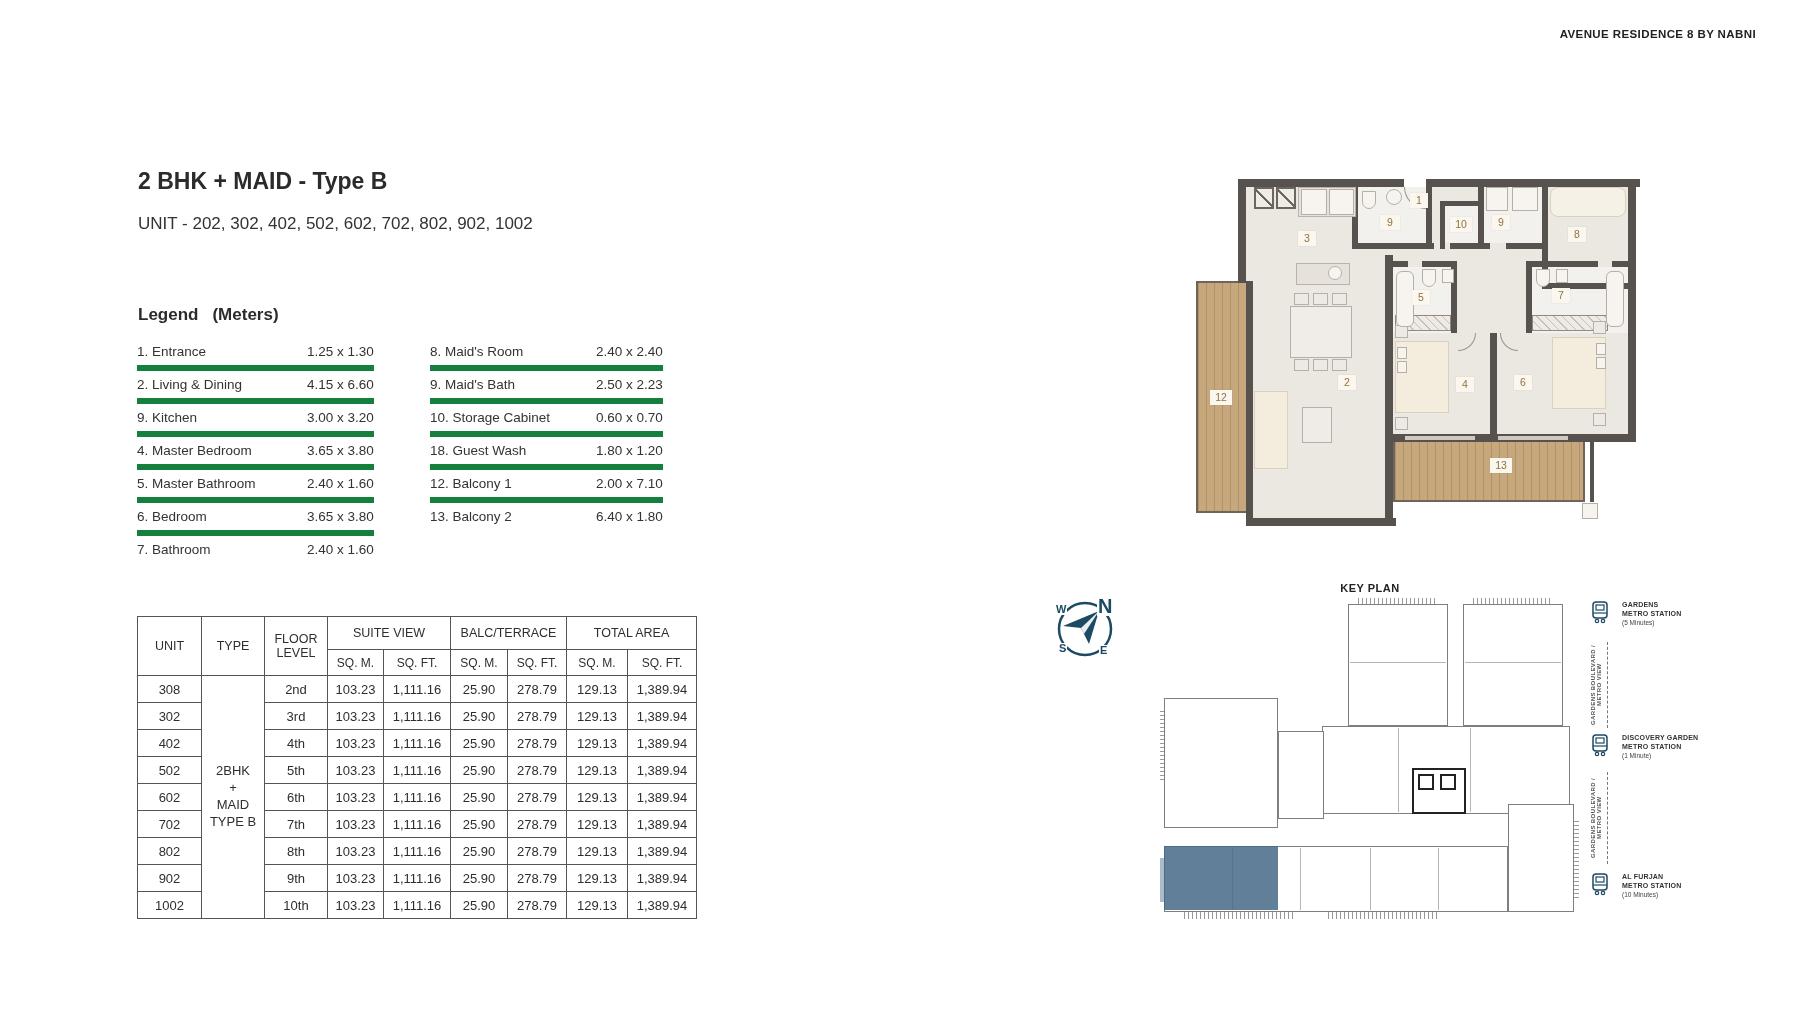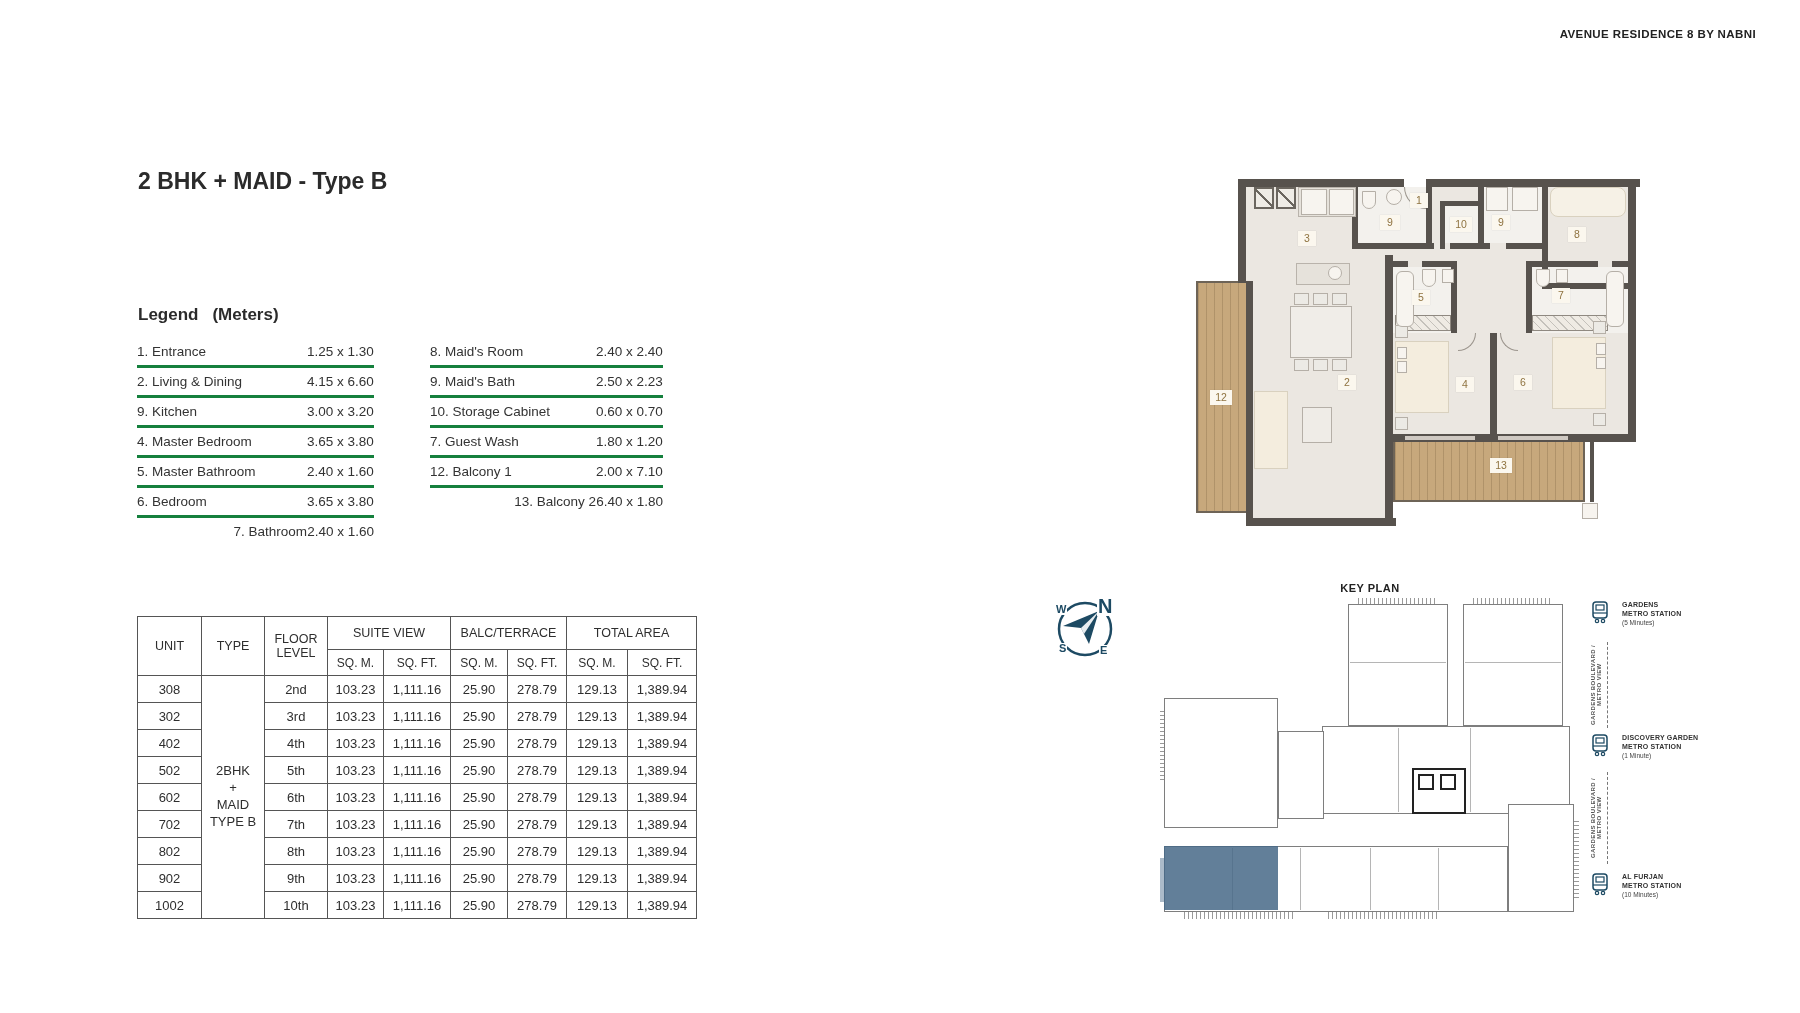--- a/index.html
+++ b/index.html
@@ -10,23 +10,23 @@
   .brand{position:absolute;left:1456px;top:28px;width:300px;text-align:right;
          font-size:11.5px;font-weight:bold;letter-spacing:.4px;color:#222;}
   .title{position:absolute;left:138px;top:168px;font-size:23px;font-weight:bold;color:#2b2b2b;}
   .subtitle{position:absolute;left:138px;top:214px;font-size:17px;color:#333;}
   .legend-head{position:absolute;left:138px;top:305px;font-size:17px;font-weight:bold;color:#2b2b2b;}
   .legend-head .unitlbl{margin-left:14px;}
 
   .legtable{position:absolute;top:338px;}
   .legtable.lt-left{left:137px;width:237px;}
   .legtable.lt-right{left:430px;width:233px;}
-  .legrow{display:flex;align-items:center;height:27px;border-bottom:3px solid #15803d;
+  .legrow{display:flex;align-items:center;height:27px;border-bottom:6px solid #15803d;
           font-size:13.5px;color:#333;}
-  .legrow:last-child{border-bottom:none;text-align:right;}
+  .legrow:last-child{border-bottom:none;}
   .legname{flex:1;}
   .legdims{width:67px;}
 
   
   .area-table{position:absolute;left:137px;top:616px;border-collapse:collapse;}
   .area-table th,.area-table td{border:1px solid #555;text-align:center;vertical-align:middle;
           font-weight:normal;color:#2e2e2e;padding:0;}
   .area-table th{font-size:12.5px;height:32px;}
   .area-table .subhead th{font-size:12px;height:25px;}
   .area-table td{font-size:13px;height:26px;}
@@ -85,20 +85,21 @@
         font-size:6px;font-weight:bold;color:#555;letter-spacing:.4px;text-align:center;}
 </style>
 </head>
 <body>
 
 <div class="page">
 
   <div class="brand">AVENUE RESIDENCE 8 BY NABNI</div>
 
   <div class="title">2 BHK + MAID - Type B</div>
+  <div class="subtitle">UNIT - 202, 302, 402, 502, 602, 702, 802, 902, 1002</div>
 
   <div class="legend-head">
     <span>Legend</span><span class="unitlbl">(Meters)</span>
   </div>
 
   <div class="legtable lt-left">
     <div class="legrow">
         <span class="legname">1. Entrance</span>
         <span class="legdims">1.25 x 1.30</span>
       </div>
@@ -135,21 +136,21 @@
       </div>
     <div class="legrow">
         <span class="legname">9. Maid's Bath</span>
         <span class="legdims">2.50 x 2.23</span>
       </div>
     <div class="legrow">
         <span class="legname">10. Storage Cabinet</span>
         <span class="legdims">0.60 x 0.70</span>
       </div>
     <div class="legrow">
-        <span class="legname">7. Guest Wash</span>
+        <span class="legname">18. Guest Wash</span>
         <span class="legdims">1.80 x 1.20</span>
       </div>
     <div class="legrow">
         <span class="legname">12. Balcony 1</span>
         <span class="legdims">2.00 x 7.10</span>
       </div>
     <div class="legrow">
         <span class="legname">13. Balcony 2</span>
         <span class="legdims">6.40 x 1.80</span>
       </div>

